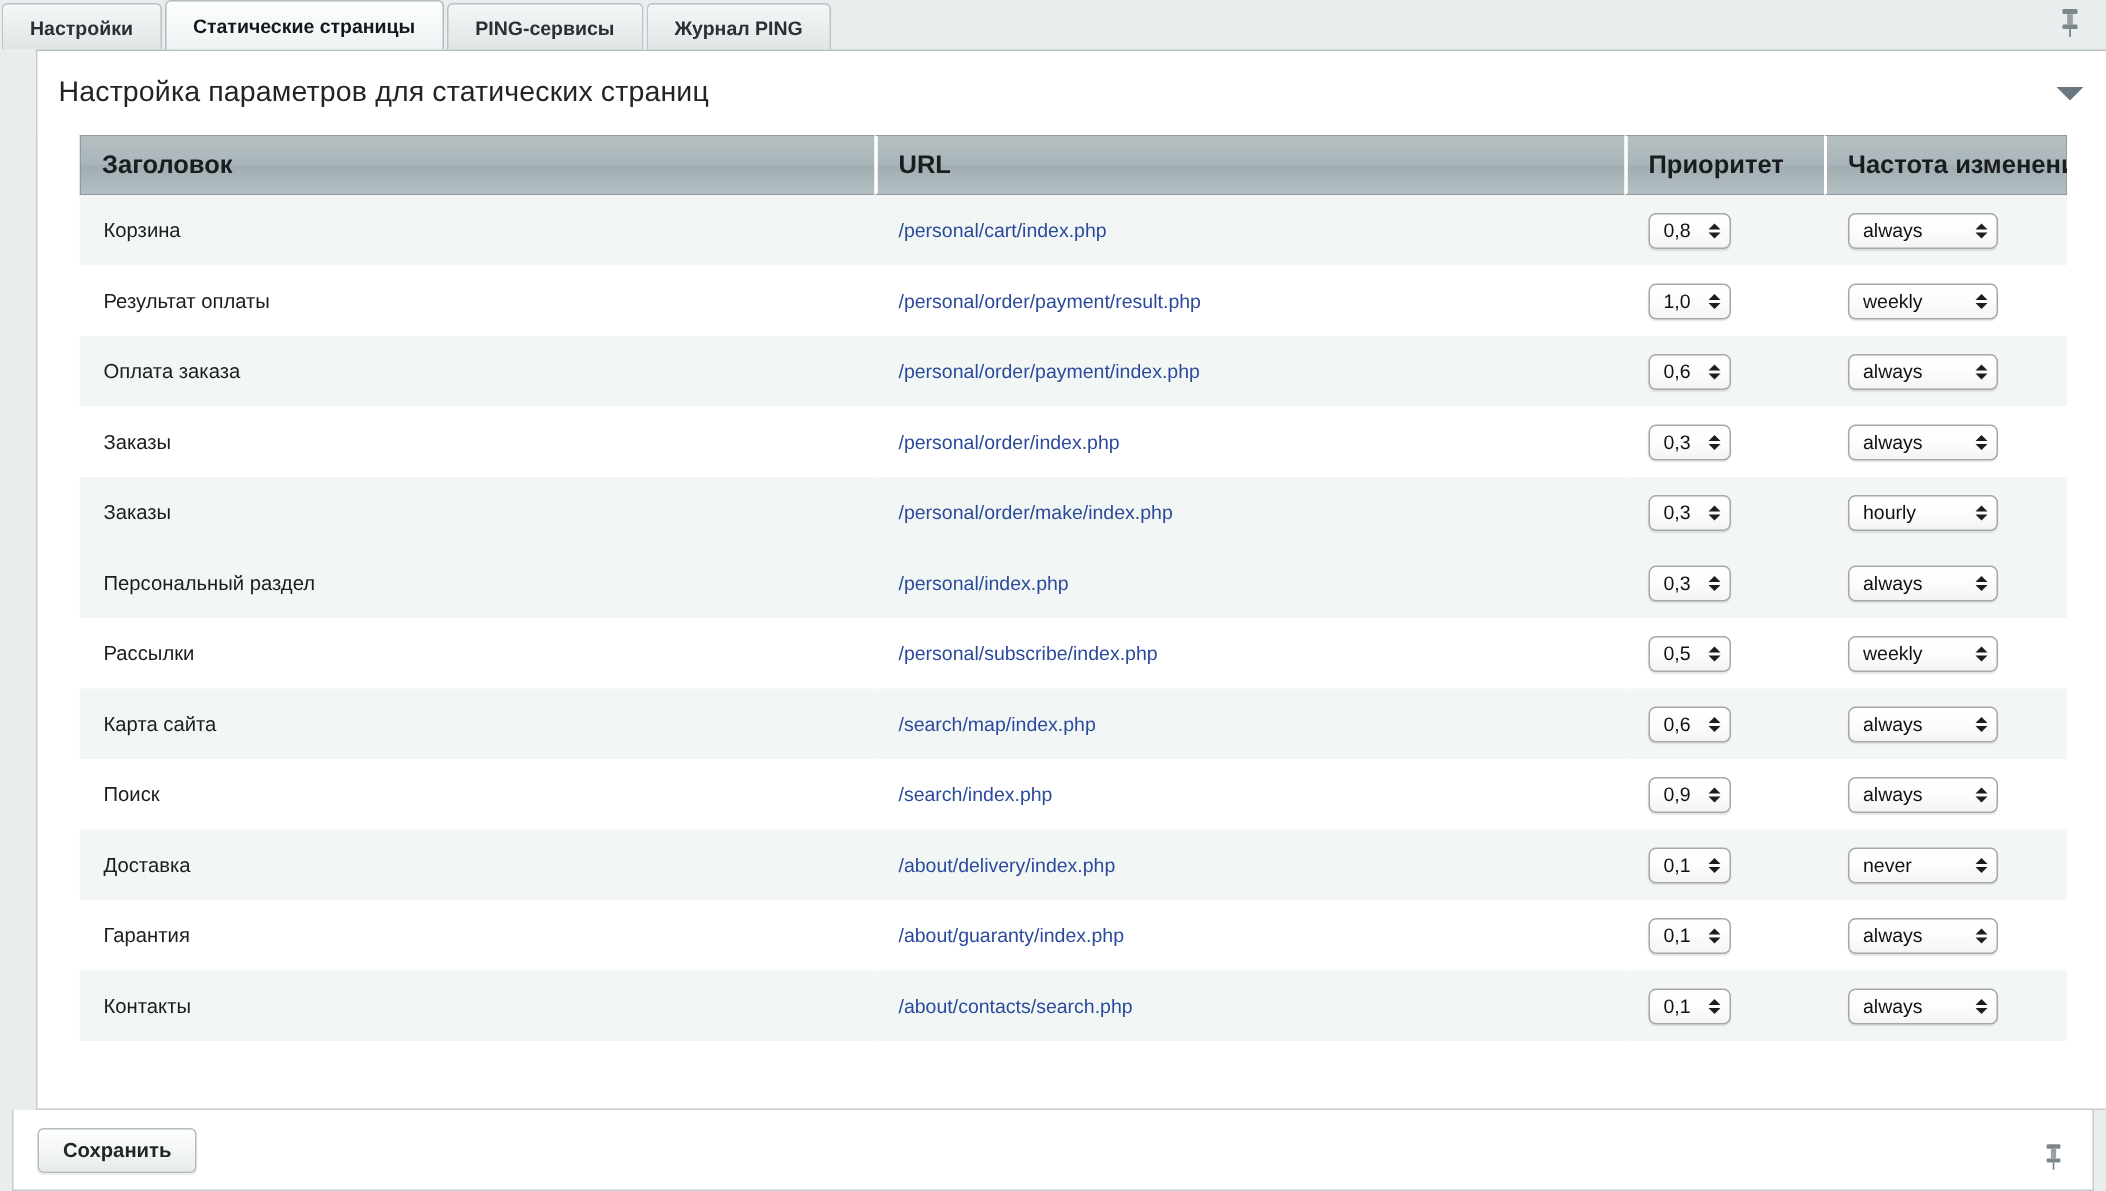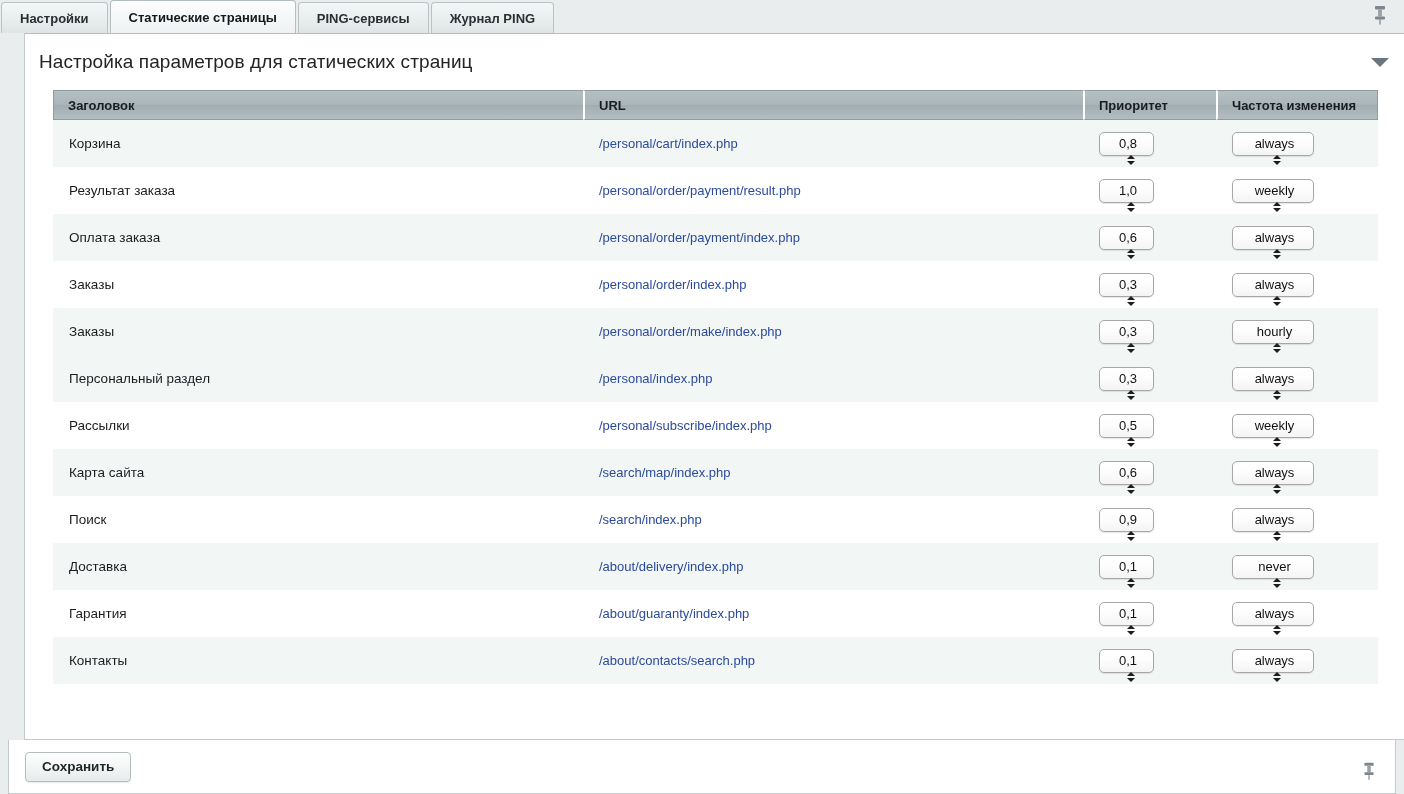--- a/index.html
+++ b/index.html
@@ -117,26 +117,26 @@
 
   
   table.grid {
     width: 1325px;
     border-collapse: separate;
     border-spacing: 0;
     table-layout: fixed;
     font-size: 13px;
   }
   table.grid th {
-    height: 30px;
+    height: 40px;
     background: linear-gradient(180deg, #b6c0c3 0%, #a9b5b9 50%, #a0adb2 51%, #b3bec1 100%);
     border: 1px solid #8e9ba0;
     border-right: none;
     color: #1a1d20;
-    font-size: 13px;
+    font-size: 17px;
     font-weight: bold;
     text-align: left;
     padding: 0 0 0 14px;
     white-space: nowrap;
   }
   table.grid th.last { border-right: 1px solid #8e9ba0; }
   table.grid th.gap { border-left: 2px solid #ffffff; }
 
   table.grid td {
     height: 47px;
@@ -177,22 +177,22 @@
     border-radius: 5px;
     background: linear-gradient(180deg, #ffffff 0%, #fdfdfd 45%, #f4f4f4 100%);
     box-shadow: 0 1px 1px rgba(0,0,0,0.10);
     font-size: 13px;
     color: #111;
     padding: 0 6px 0 9px;
     cursor: pointer;
     user-select: none;
     white-space: nowrap;
   }
-  .sel.prio { width: 55px; flex-direction: column; }
-  .sel.freq { width: 82px; flex-direction: column; }
+  .sel.prio { width: 55px; }
+  .sel.freq { width: 100px; }
   .sel .val { line-height: 22px; }
   .sel .arrows {
     display: flex;
     flex-direction: column;
     align-items: center;
     justify-content: center;
     margin-left: 5px;
     gap: 2px;
   }
   .sel .arrows .up {
@@ -297,21 +297,21 @@
                   </span></td>
                 <td class="c-freq"><span class="sel freq">
                     <span class="val">always</span>
                     <span class="arrows">
                       <span class="up"></span>
                       <span class="dn"></span>
                     </span>
                   </span></td>
               </tr>
               <tr class="r-plain">
-                <td class="c-title">Результат заказа</td>
+                <td class="c-title">Результат оплаты</td>
                 <td class="c-url"><a class="url-link" href="#">/personal/order/payment/result.php</a></td>
                 <td class="c-prio"><span class="sel prio">
                     <span class="val">1,0</span>
                     <span class="arrows">
                       <span class="up"></span>
                       <span class="dn"></span>
                     </span>
                   </span></td>
                 <td class="c-freq"><span class="sel freq">
                     <span class="val">weekly</span>

